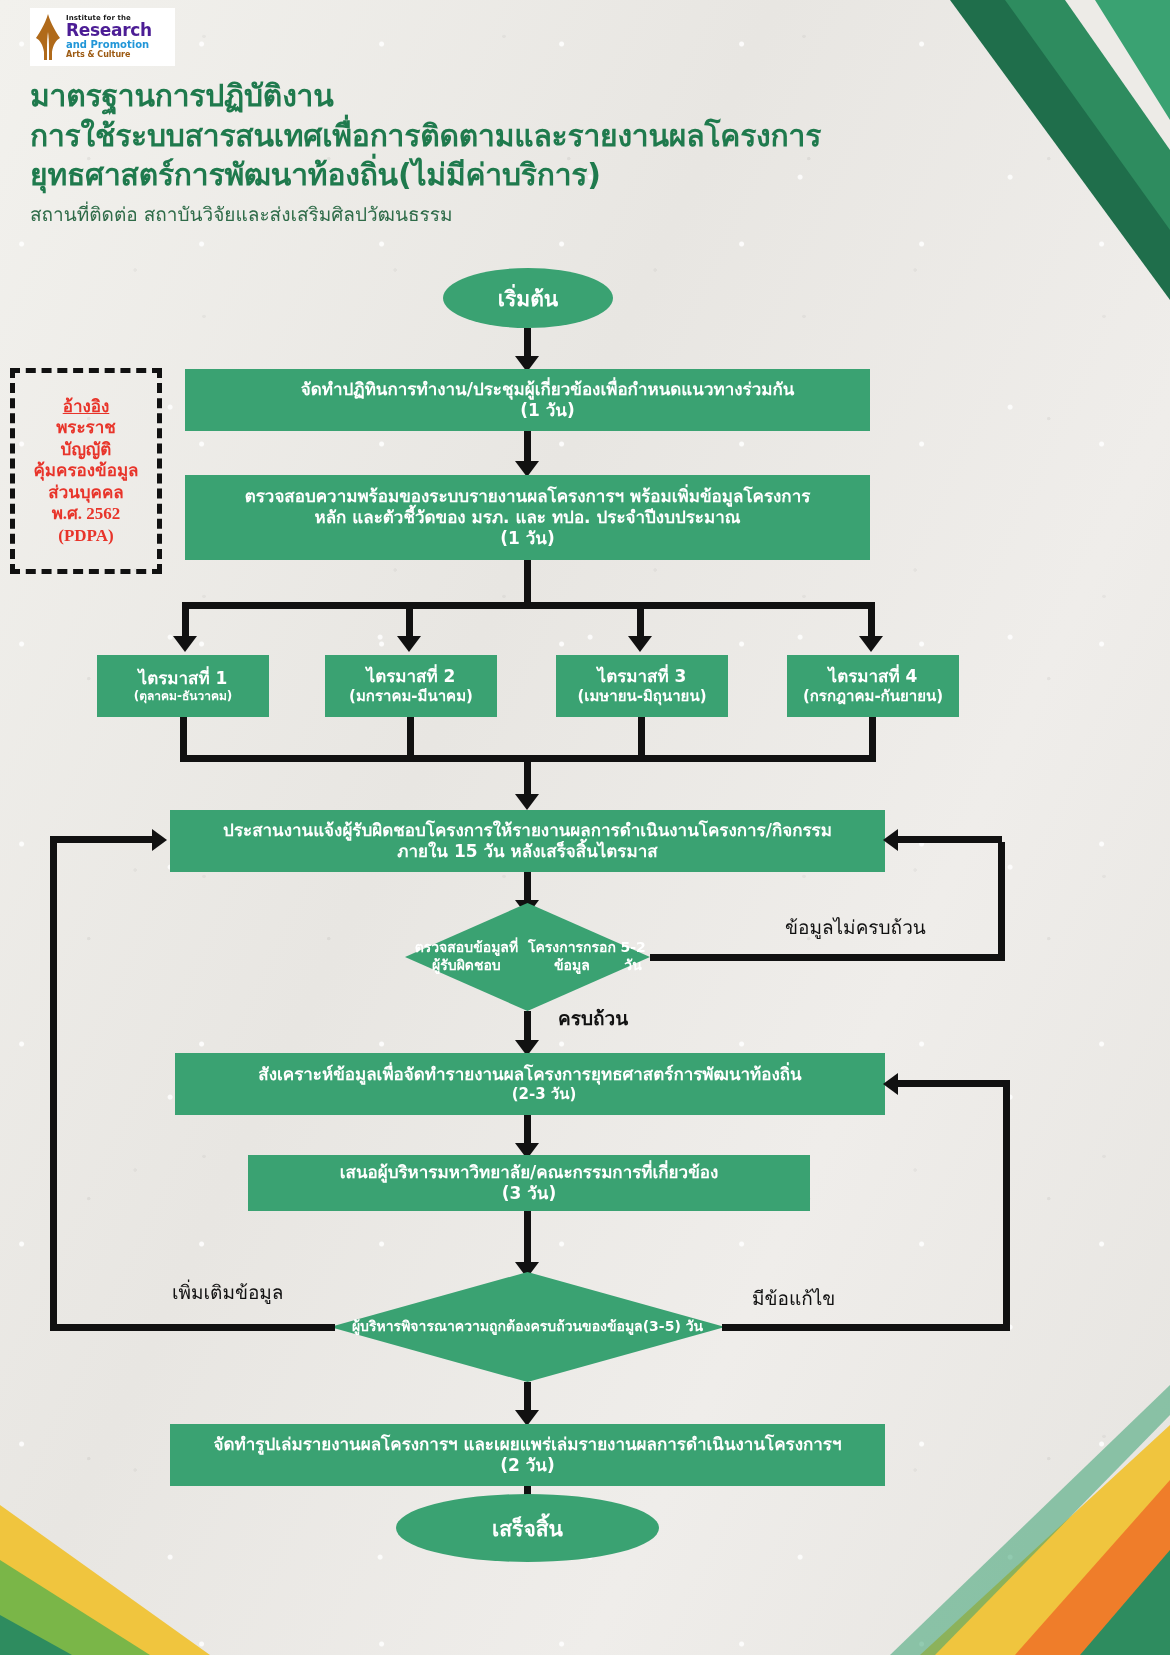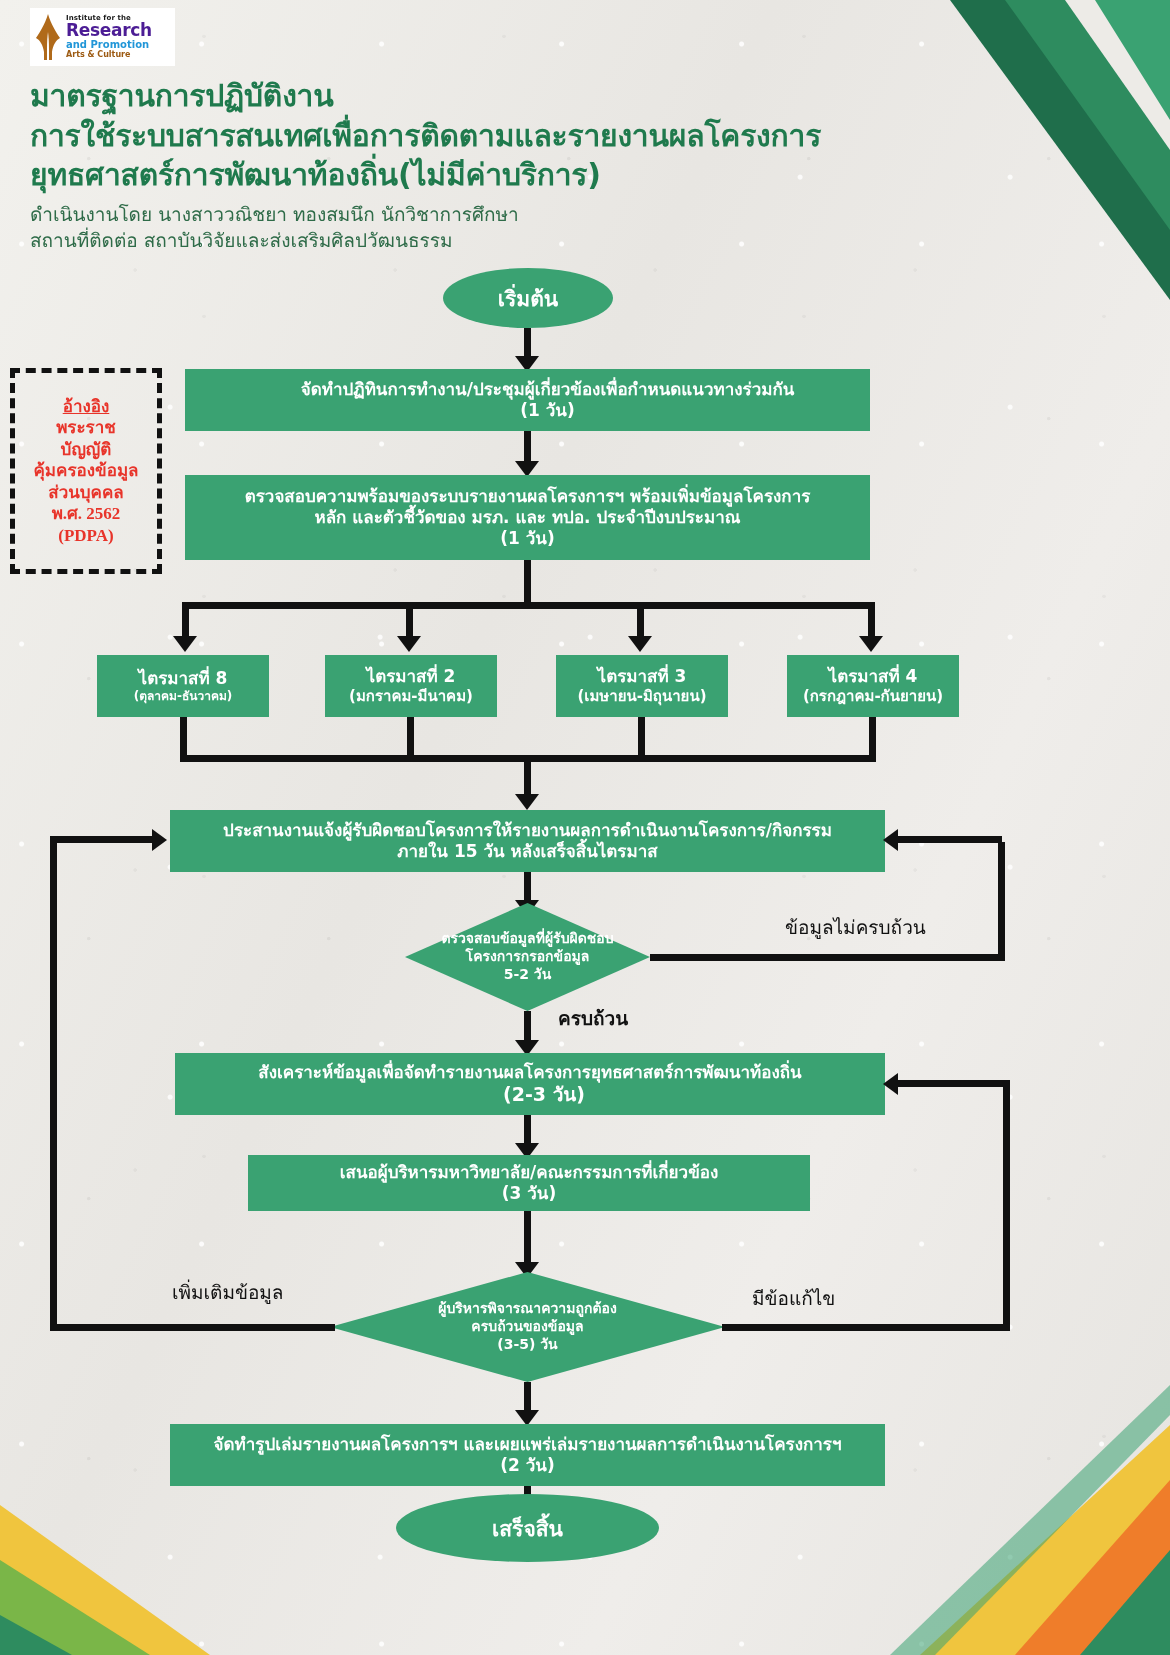--- a/index.html
+++ b/index.html
@@ -52,21 +52,21 @@
   .proc{background:#3aa272;}
   .proc .ln{line-height:1.24;white-space:nowrap;}
   .term{background:#3aa272;border-radius:50%;}
   .term .ln{font-size:21px;}
   .qbox{background:#3aa272;}
   .qbox .ln{line-height:1.26;white-space:nowrap;}
 
   .diamond-wrap{position:absolute;}
   .diamond-shape{position:absolute;inset:0;background:#3aa272;
      clip-path:polygon(50% 0%,100% 50%,50% 100%,0% 50%);}
-  .diamond-text{position:absolute;inset:0;display:flex;flex-direction:column;
+  .diamond-text{position:absolute;inset:0;display:flex;
      align-items:center;justify-content:center;color:#fff;font-weight:bold;
      font-size:14px;line-height:1.28;text-align:center;}
 
   .edge{position:absolute;background:#111111;}
   .arrow-down{position:absolute;width:0;height:0;border-left:12px solid transparent;
      border-right:12px solid transparent;border-top:16px solid #111111;}
   .arrow-right{position:absolute;width:0;height:0;border-top:11px solid transparent;
      border-bottom:11px solid transparent;border-left:15px solid #111111;}
   .arrow-left{position:absolute;width:0;height:0;border-top:11px solid transparent;
      border-bottom:11px solid transparent;border-right:15px solid #111111;}
@@ -128,21 +128,20 @@
     </div>
   </div>
 
   <div id="title-block">
     <div class="title-line">มาตรฐานการปฏิบัติงาน</div>
     <div class="title-line">การใช้ระบบสารสนเทศเพื่อการติดตามและรายงานผลโครงการ</div>
     <div class="title-line">ยุทธศาสตร์การพัฒนาท้องถิ่น(ไม่มีค่าบริการ)</div>
   </div>
 
   <div id="subtitle-block">
-    <div class="subtitle-line">ดำเนินงานโดย นางสาววณิชยา  ทองสมนึก  นักวิชาการศึกษา</div>
     <div class="subtitle-line">สถานที่ติดต่อ สถาบันวิจัยและส่งเสริมศิลปวัฒนธรรม</div>
   </div>
 </div>
 
 <div id="ref-box">
   <div class="rl first">อ้างอิง</div>
   <div class="rl">พระราช</div>
   <div class="rl">บัญญัติ</div>
   <div class="rl">คุ้มครองข้อมูล</div>
   <div class="rl">ส่วนบุคคล</div>
@@ -176,21 +175,21 @@
   <div class="edge" style="left:182px;top:602px;width:7px;height:40px;"></div>
   <div class="edge" style="left:406px;top:602px;width:7px;height:40px;"></div>
   <div class="edge" style="left:637px;top:602px;width:7px;height:40px;"></div>
   <div class="edge" style="left:868px;top:602px;width:7px;height:40px;"></div>
   <div class="arrow-down" style="left:173px;top:636px;"></div>
   <div class="arrow-down" style="left:397px;top:636px;"></div>
   <div class="arrow-down" style="left:628px;top:636px;"></div>
   <div class="arrow-down" style="left:859px;top:636px;"></div>
 
   <div class="node qbox" style="left:97px;top:655px;width:172px;height:62px;">
-    <span class="ln" style="font-size:17px;">ไตรมาสที่ 8</span>
+    <span class="ln" style="font-size:17px;">ไตรมาสที่ 1</span>
     <span class="ln" style="font-size:12px;">(ตุลาคม-ธันวาคม)</span>
   </div>
   <div class="node qbox" style="left:325px;top:655px;width:172px;height:62px;">
     <span class="ln" style="font-size:17px;">ไตรมาสที่ 2</span>
     <span class="ln" style="font-size:15px;">(มกราคม-มีนาคม)</span>
   </div>
   <div class="node qbox" style="left:556px;top:655px;width:172px;height:62px;">
     <span class="ln" style="font-size:17px;">ไตรมาสที่ 3</span>
     <span class="ln" style="font-size:15px;">(เมษายน-มิถุนายน)</span>
   </div>
@@ -228,21 +227,21 @@
   <div class="edge" style="left:898px;top:836px;width:104px;height:7px;"></div>
   <div class="arrow-left" style="left:883px;top:829px;"></div>
   <span class="edge-label" style="left:741px;top:912px;margin-left:44px;">ข้อมูลไม่ครบถ้วน</span>
 
   <div class="edge" style="left:524px;top:1011px;width:7px;height:38px;"></div>
   <div class="arrow-down" style="left:515px;top:1040px;"></div>
   <span class="edge-label" style="left:558px;top:1003px;font-weight:bold;">ครบถ้วน</span>
 
   <div class="node proc" style="left:175px;top:1053px;width:710px;height:62px;">
     <span class="ln" style="font-size:17px;">สังเคราะห์ข้อมูลเพื่อจัดทำรายงานผลโครงการยุทธศาสตร์การพัฒนาท้องถิ่น</span>
-    <span class="ln" style="font-size:19px;margin-left:28px;">(2-3 วัน)</span>
+    <span class="ln" style="font-size:15px;margin-left:28px;">(2-3 วัน)</span>
   </div>
   <div class="edge" style="left:524px;top:1115px;width:7px;height:35px;"></div>
   <div class="arrow-down" style="left:515px;top:1143px;"></div>
 
   <div class="node proc" style="left:248px;top:1155px;width:562px;height:56px;">
     <span class="ln" style="font-size:17px;">เสนอผู้บริหารมหาวิทยาลัย/คณะกรรมการที่เกี่ยวข้อง</span>
     <span class="ln" style="font-size:17px;">(3 วัน)</span>
   </div>
   <div class="edge" style="left:524px;top:1211px;width:7px;height:60px;"></div>
   <div class="arrow-down" style="left:515px;top:1262px;"></div>

